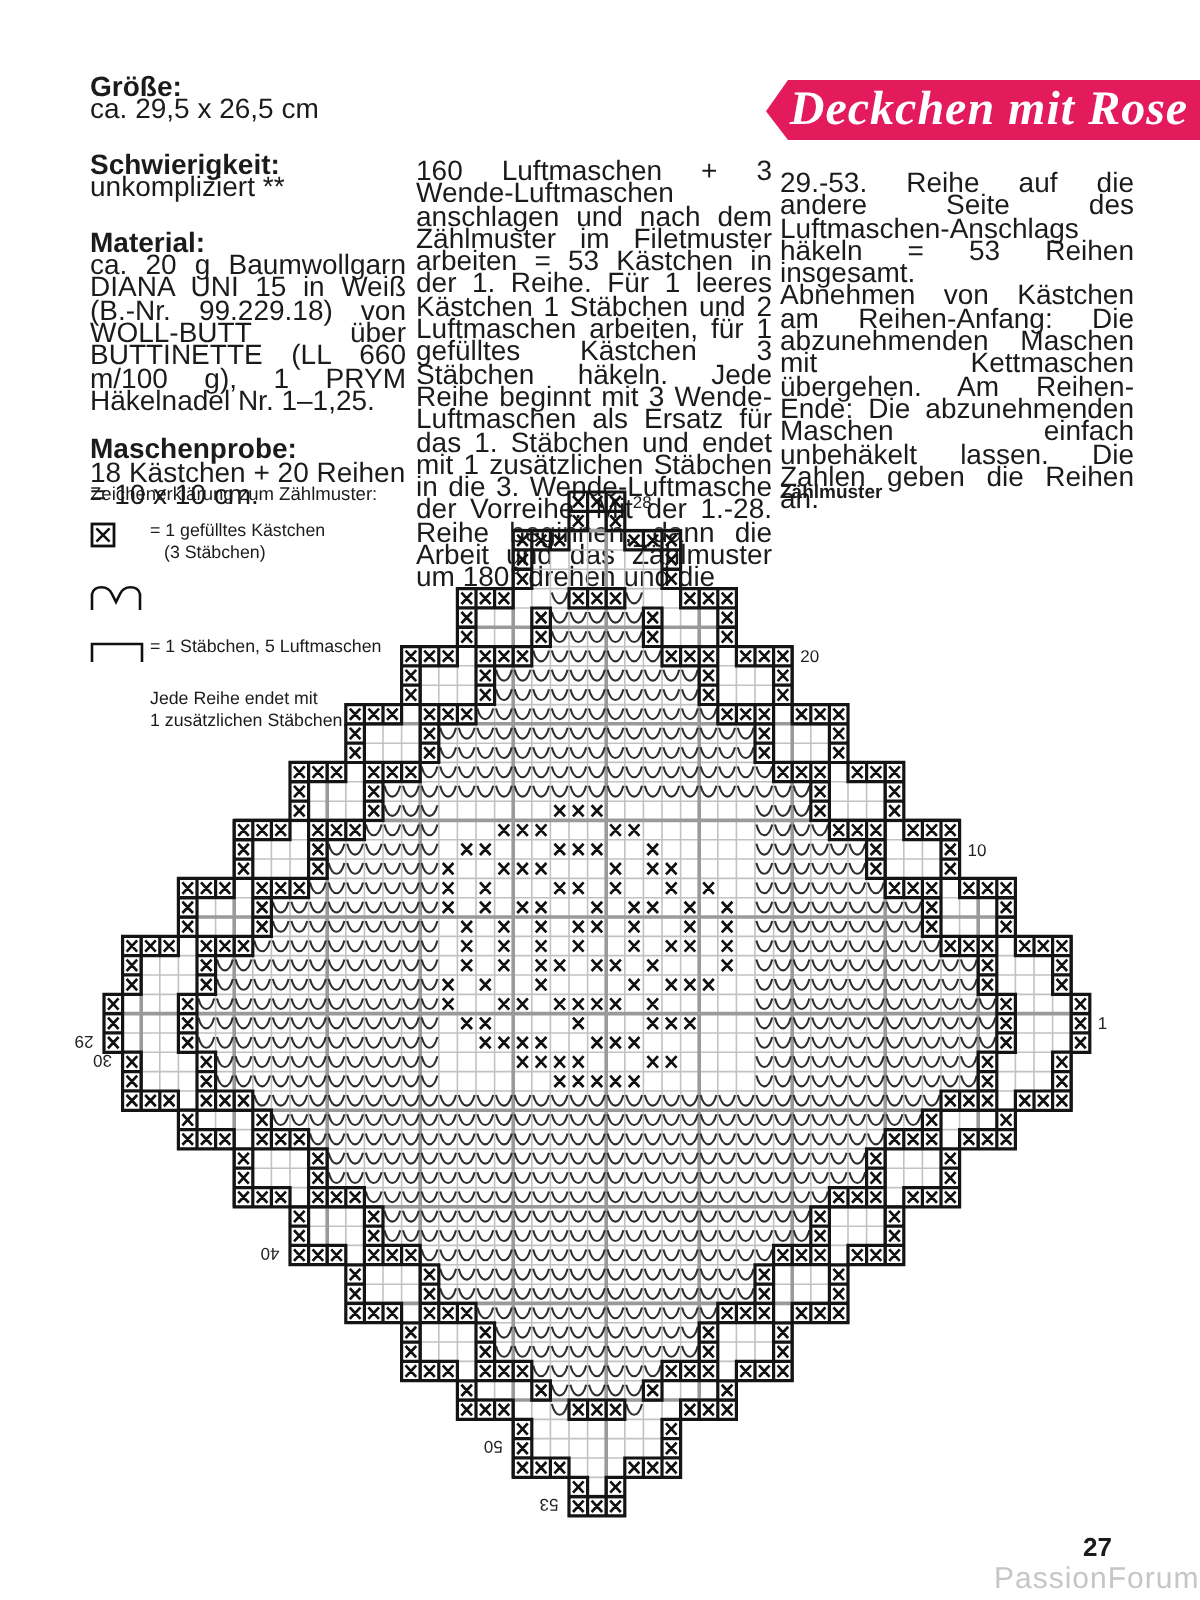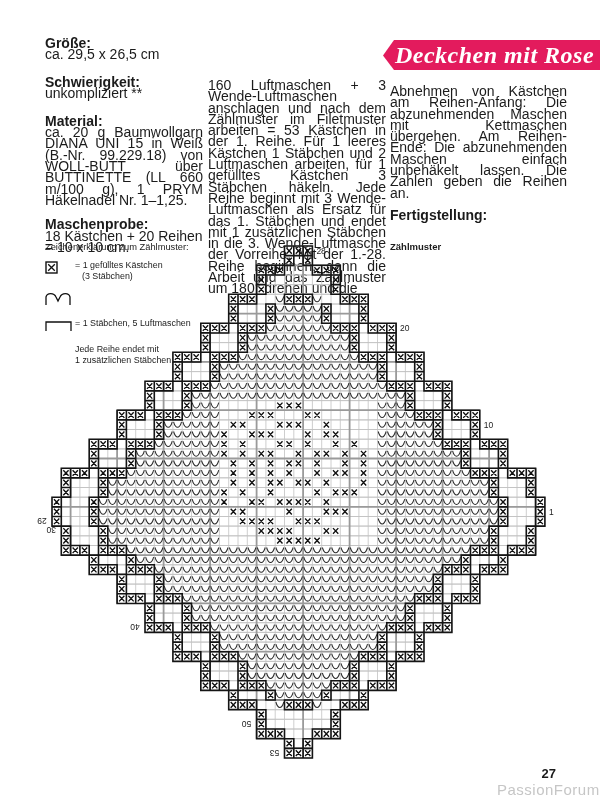--- a/index.html
+++ b/index.html
@@ -58,23 +58,23 @@
       <div style="height:2px"></div>
     <p class="lbl">Maschenprobe:</p>
     <p>18 Kästchen + 20 Reihen = 10 x 10 cm.</p>
   </div>
 
   <div class="col col2">
     <p class="just">160 Luftmaschen + 3 Wende-Luftmaschen anschlagen und nach dem Zählmuster im Filetmuster arbeiten = 53 Kästchen in der 1. Reihe. Für 1 leeres Kästchen 1 Stäbchen und 2 Luftmaschen arbeiten, für 1 gefülltes Kästchen 3 Stäbchen häkeln. Jede Reihe beginnt mit 3 Wende-Luftmaschen als Ersatz für das 1. Stäbchen und endet mit 1 zusätzlichen Stäbchen in die 3. Wende-Luftmasche der Vorreihe. Mit der 1.-28. Reihe beginnen, dann die Arbeit und das Zählmuster um 180° drehen und die</p>
   </div>
 
   <div class="col col3">
+    <p class="just">29.-53. Reihe auf die andere Seite des Luftmaschen-Anschlags häkeln = 53 Reihen insgesamt.</p>
     <p class="just">Abnehmen von Kästchen am Reihen-Anfang: Die abzunehmenden Maschen mit Kettmaschen übergehen. Am Reihen-Ende: Die abzunehmenden Maschen einfach unbehäkelt lassen. Die Zahlen geben die Reihen an.</p>
     <div class="gap"></div>
-    <p class="lbl">Fertigstellung:</p>
   </div>
 
   <div class="legend">
     <p class="title">Zeichenerklärung zum Zählmuster:</p>
 
 
     <div class="li">
       <span class="glyph">
         <svg width="14" height="14" viewBox="0 0 14 14">
           <rect x="1" y="1" width="11" height="11" fill="none" stroke="#111" stroke-width="1.4"></rect>

